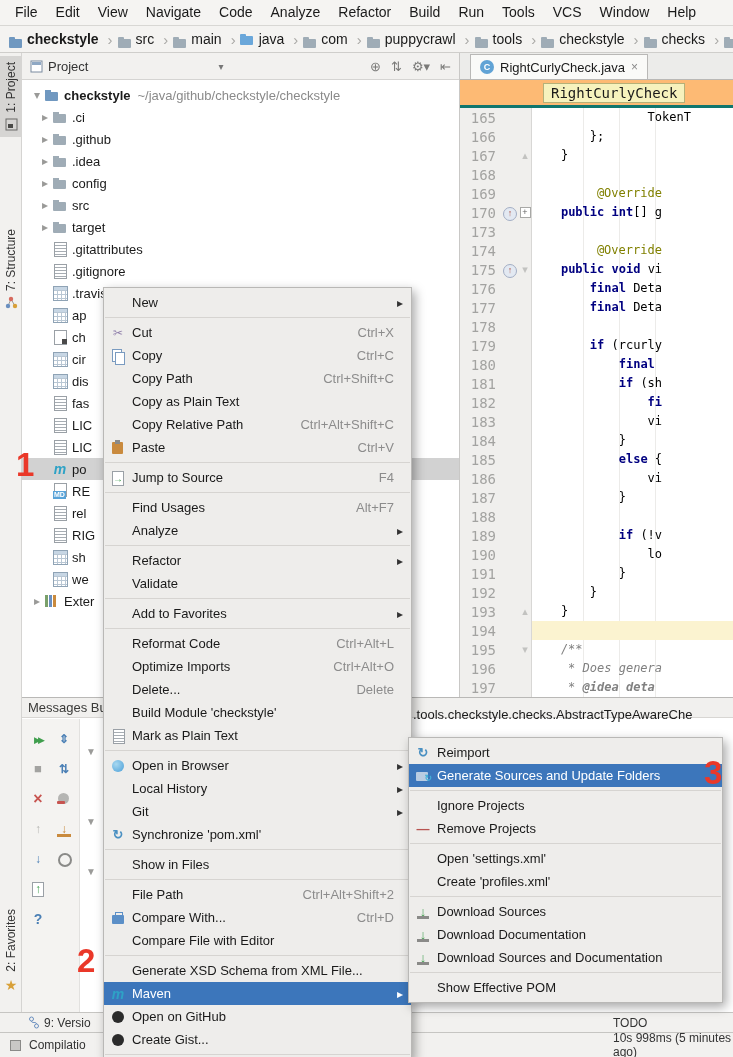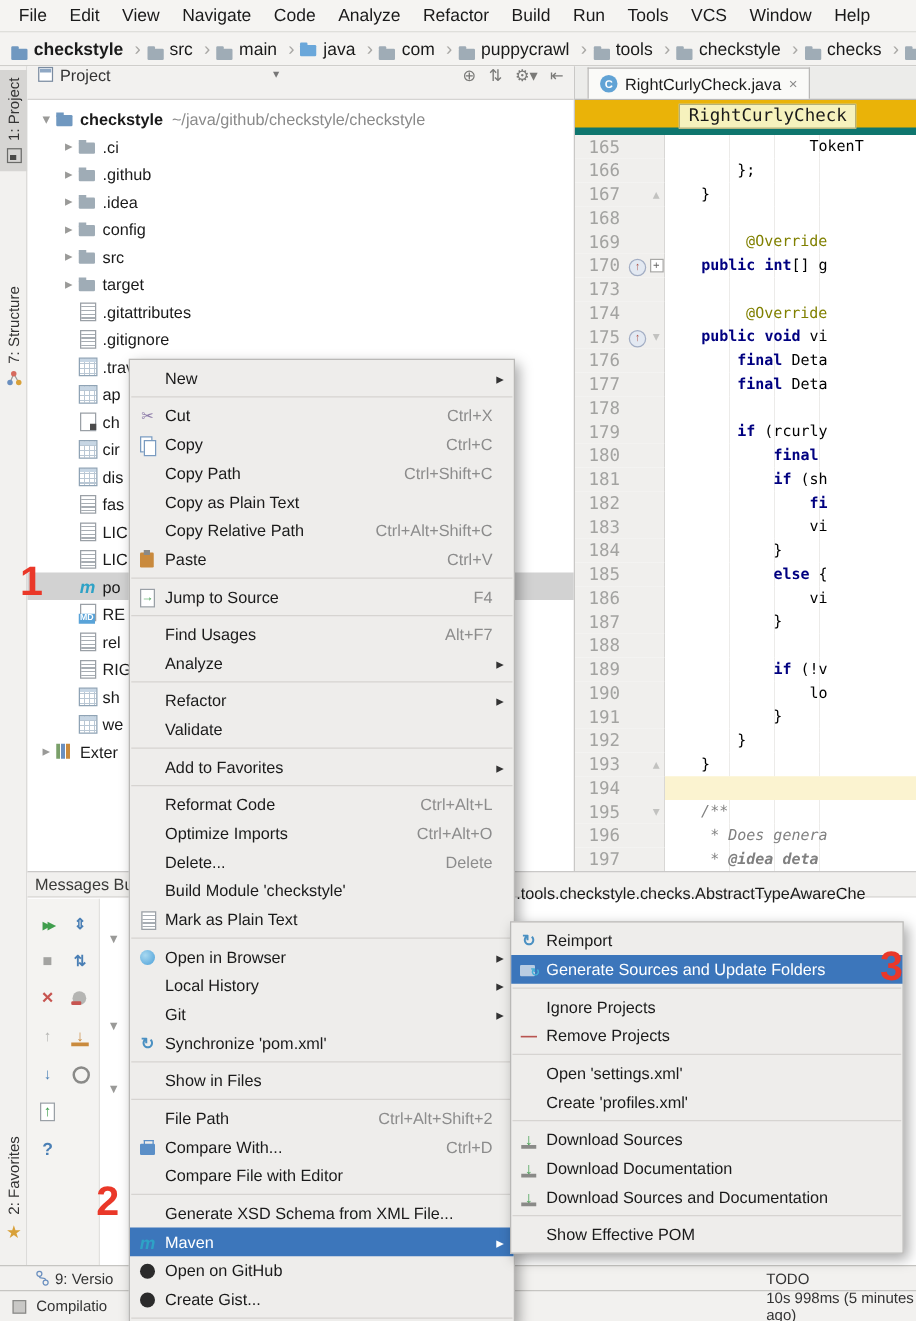--- a/index.html
+++ b/index.html
@@ -27,30 +27,30 @@
 
   
   .rail { position:absolute; left:0; top:53px; width:22px; height:959px; background:#f2f1ef; border-right:1px solid #d5d4d2; }
   .rail-tab { position:absolute; left:0; width:22px; display:flex; flex-direction:column; align-items:center; gap:5px; padding:6px 0; }
   .rail-tab .vtext { writing-mode:vertical-rl; transform:rotate(180deg); font-size:12px; color:#333; }
   .rail-tab.active { background:#d6d5d3; }
 
   
   .ppanel { position:absolute; left:22px; top:53px; width:438px; height:644px; background:#fff;
             border-right:1px solid #c9c8c6; }
-  .phead { height:27px; background:#f2f1ef; border-bottom:1px solid #d5d4d2; display:flex; align-items:flex-start; padding:0 8px; }
+  .phead { height:27px; background:#f2f1ef; border-bottom:1px solid #d5d4d2; display:flex; align-items:center; padding:0 8px; }
   .phead .ptitle { margin-left:5px; color:#333; }
   .phead .caret { color:#777; margin-left:130px; font-size:10px; }
   .phead-icons { margin-left:auto; display:flex; align-items:center; gap:10px; color:#7a7a78; font-size:13px; }
   .ptab-ico { width:13px; height:13px; display:inline-block; }
   .ptree { padding-top:4px; }
   .tree-row { height:22px; display:flex; align-items:center; }
   .tree-row.sel { background:#d2d2d2; }
   .tw { display:flex; align-items:center; }
-  .level-0 { padding-left:8px; } .level-1 { padding-left:26px; }
+  .level-0 { padding-left:8px; } .level-1 { padding-left:16px; }
   .arrow { width:14px; font-size:9px; color:#9a9a98; text-align:center; flex:none; }
   .arrow-down::before { content:"▾"; font-size:12px; } .arrow-right::before { content:"▸"; font-size:12px; }
   .tlabel { margin-left:4px; } .tlabel.bold { font-weight:bold; }
   .tpath { margin-left:7px; color:#8a8a8a; }
 
   
   .ticon, .mi { width:16px; height:16px; position:relative; display:inline-block; flex:none; text-align:center; line-height:16px; }
   .icon-folder::before, .icon-project-folder::before { content:""; position:absolute; left:1px; top:5px; width:13px; height:9px; border-radius:1px; background:#9facb6; }
   .icon-folder::after, .icon-project-folder::after { content:""; position:absolute; left:1px; top:3px; width:6px; height:3px; background:#9facb6; }
   .icon-project-folder::before, .icon-project-folder::after { background:#7098c0; }
@@ -69,21 +69,21 @@
       background:linear-gradient(90deg,#7aa06a 0 3px,#fff 3px 4px,#6a8fbf 4px 7px,#fff 7px 8px,#c98a3d 8px 11px,#fff 11px 13px); }
 
   
   .editor { position:absolute; left:460px; top:53px; width:273px; height:644px; background:#fff; }
   .tabstrip { height:27px; background:#ececea; border-bottom:1px solid #b9b8b6; display:flex; align-items:flex-end; }
   .tab { height:25px; margin-left:10px; background:#fafaf8; border:1px solid #b9b8b6; border-bottom:none;
          display:flex; align-items:center; gap:6px; padding:0 9px; }
   .class-ico { width:14px; height:14px; border-radius:50%; background:#61a3d5; color:#fff; font-size:9px; font-weight:bold;
                text-align:center; line-height:14px; flex:none; }
   .tab-close { color:#8a8a8a; font-size:12px; }
-  .crumbbar { height:28px; background:#eab308; border-bottom:6px solid #0f766e; position:relative; }
+  .crumbbar { height:28px; background:#fdba74; border-bottom:3px solid #0f766e; position:relative; }
   .chip { position:absolute; left:83px; top:3px; background:#f6f2bd; border:1px solid #b5b178; padding:1px 7px;
           font-family:"DejaVu Sans Mono", monospace; font-size:14px; }
   .code { position:relative; }
   .cl { height:19px; display:flex; align-items:center;
         background:linear-gradient(90deg,#f0efed 0 71px,#d8d7d5 71px 72px,#fff 72px 123px,#ecebe9 123px 124px,#fff 124px 159px,#ecebe9 159px 160px,#fff 160px 195px,#ecebe9 195px 196px,#fff 196px); }
   .cl.hl { background:linear-gradient(90deg,#f0efed 0 71px,#d8d7d5 71px 72px,#fbf3d0 72px); }
   .ln { width:42px; padding-right:6px; text-align:right; color:#a3a3a1; font-family:"DejaVu Sans Mono", monospace; font-size:14px; flex:none; }
   .gov { width:16px; flex:none; text-align:center; }
   .gov.show::before { content:"↑"; display:inline-block; width:12px; height:12px; border-radius:50%; background:#e3e9f2;
                       border:1px solid #a3aec4; color:#b0564a; font-size:9px; line-height:11px; font-weight:bold; }

